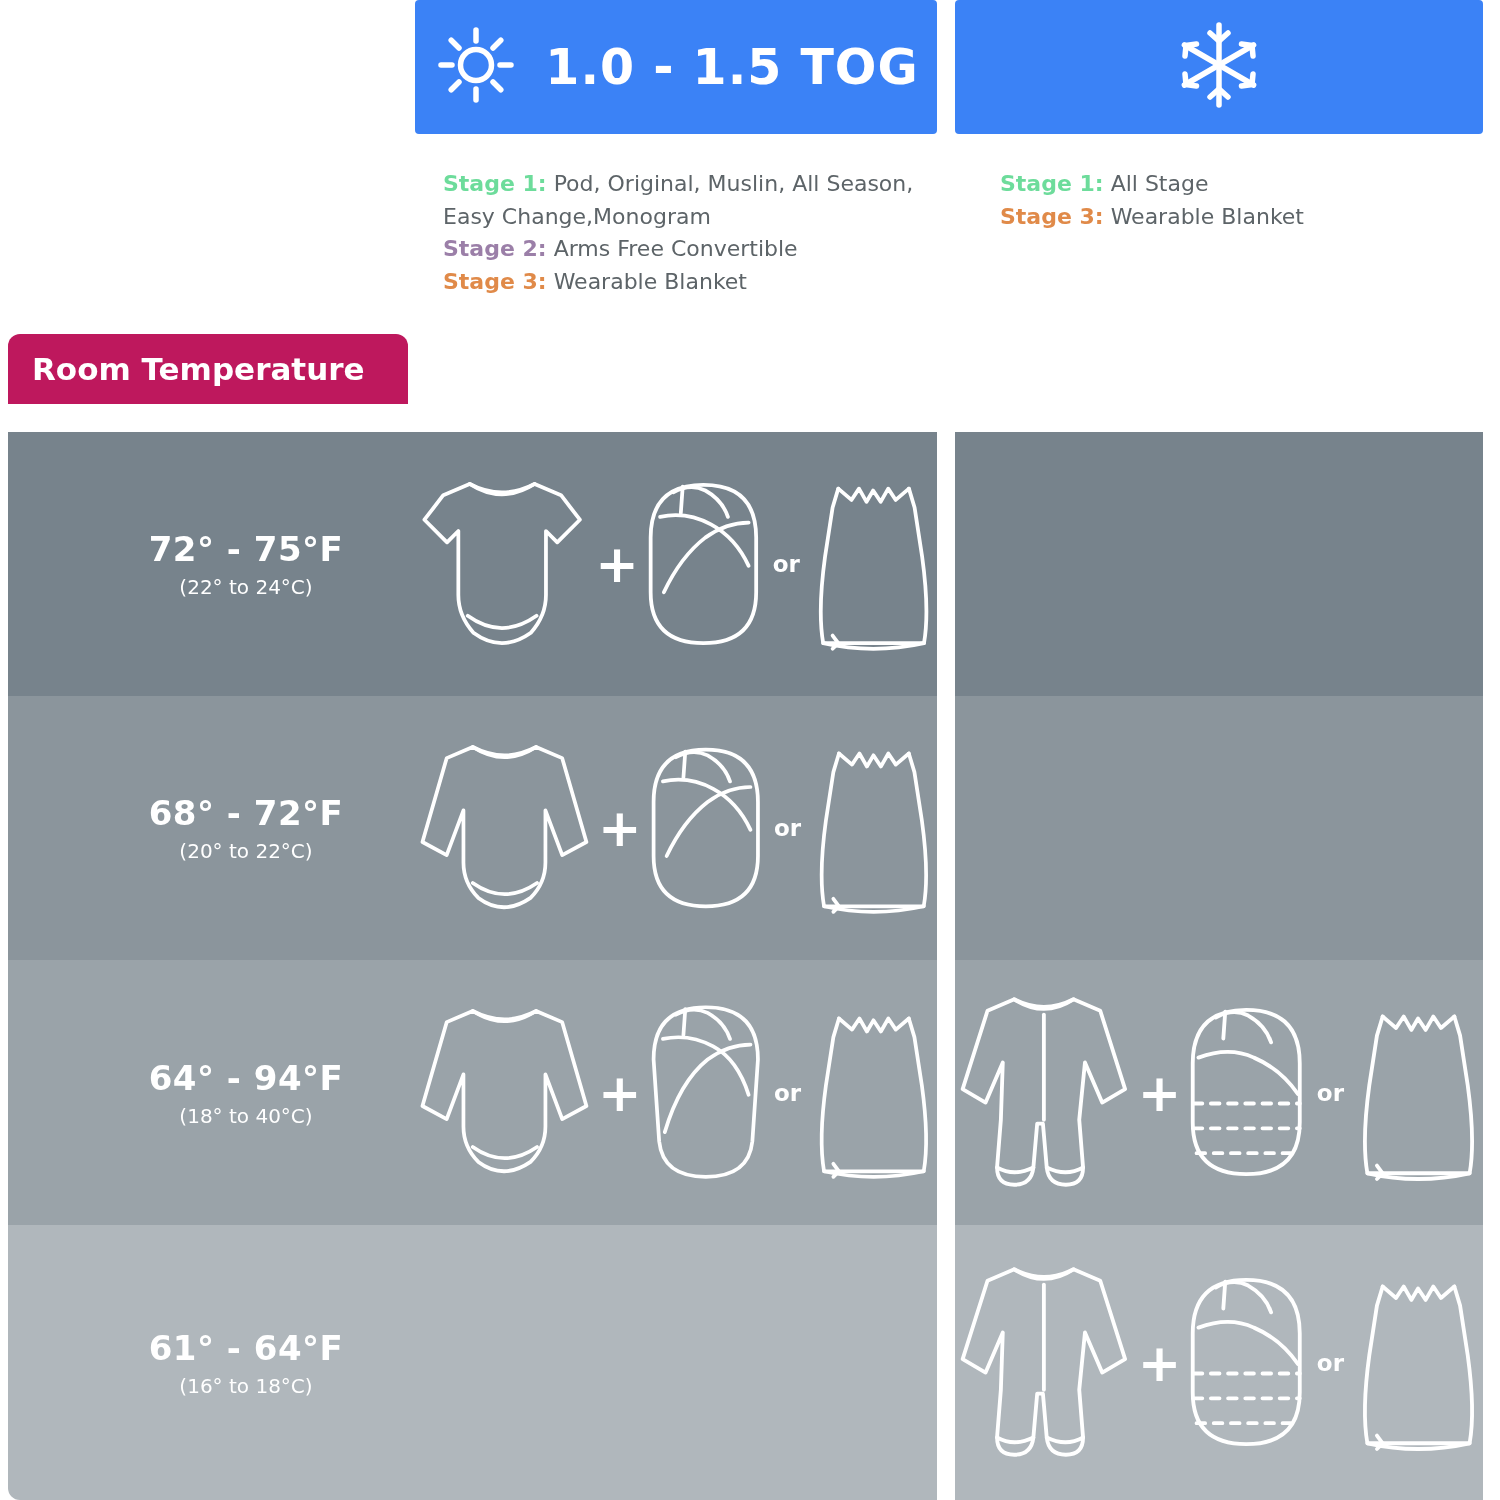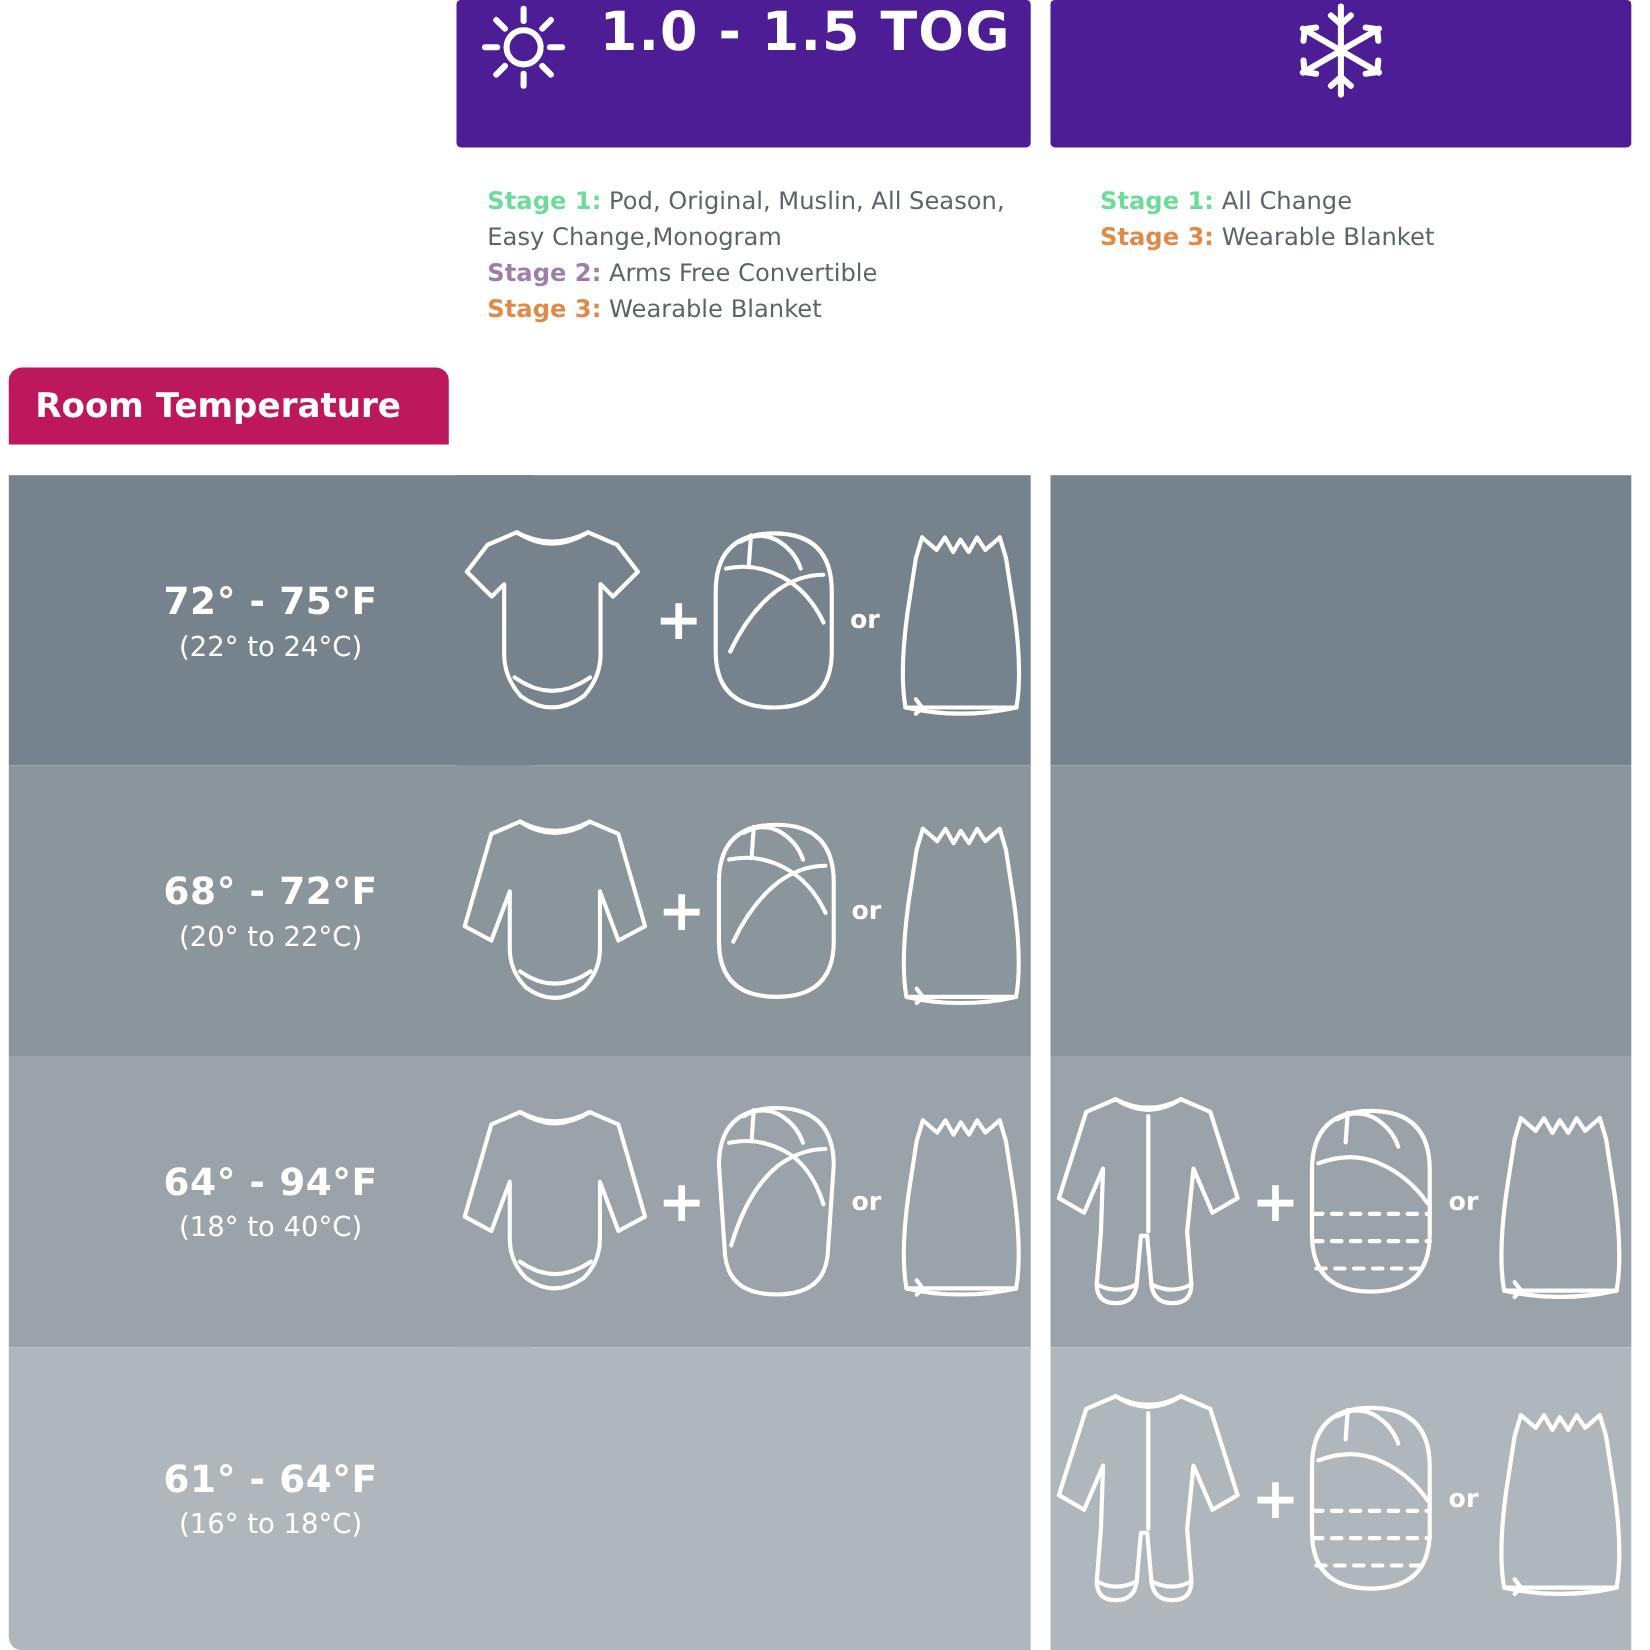--- a/index.html
+++ b/index.html
@@ -19,24 +19,24 @@
   .header-row {
     position: absolute;
     left: 0; top: 0;
     width: 1500px;
     height: 140px;
   }
   .tog-header {
     position: absolute;
     top: 0;
     height: 134px;
-    background: #4c1d95;
+    background: #3b82f6;
     border-radius: 4px;
     display: flex;
-    align-items: flex-start;
+    align-items: center;
     justify-content: center;
     gap: 26px;
     color: #ffffff;
   }
   #tog-warm { left: 415px; width: 522px; }
   #tog-cold { left: 955px; width: 528px; }
 
   .tog-title {
     font-size: 49px;
     font-weight: bold;
@@ -85,21 +85,21 @@
   .cell-cold { left: 955px; width: 528px; }
 
   .temp-f {
     color: #ffffff;
     font-size: 34px;
     font-weight: bold;
     letter-spacing: 0.5px;
   }
   .temp-c {
     color: #ffffff;
-    font-size: 25px;
+    font-size: 20px;
     margin-top: 6px;
   }
 
   .icons {
     width: 100%; height: 100%;
     display: flex;
     align-items: center;
     justify-content: center;
     gap: 4px;
   }
@@ -170,21 +170,21 @@
   </div>
 </div>
 
 <div class="legend" id="legend-warm">
   <p><span class="stage1">Stage 1:</span><span> Pod, Original, Muslin, All Season, Easy Change,Monogram</span></p>
   <p><span class="stage2">Stage 2:</span><span> Arms Free Convertible</span></p>
   <p><span class="stage3">Stage 3:</span><span> Wearable Blanket</span></p>
 </div>
 
 <div class="legend" id="legend-cold">
-  <p><span class="stage1">Stage 1:</span><span> All Change</span></p>
+  <p><span class="stage1">Stage 1:</span><span> All Stage</span></p>
   <p><span class="stage3">Stage 3:</span><span> Wearable Blanket</span></p>
 </div>
 
 <div class="temp-head">
   <span>Room Temperature</span>
 </div>
 
 <div class="row" style="top:432px;height:264px;">
   <div class="cell cell-temp shade-1">
     <span class="temp-f">72° - 75°F</span>

